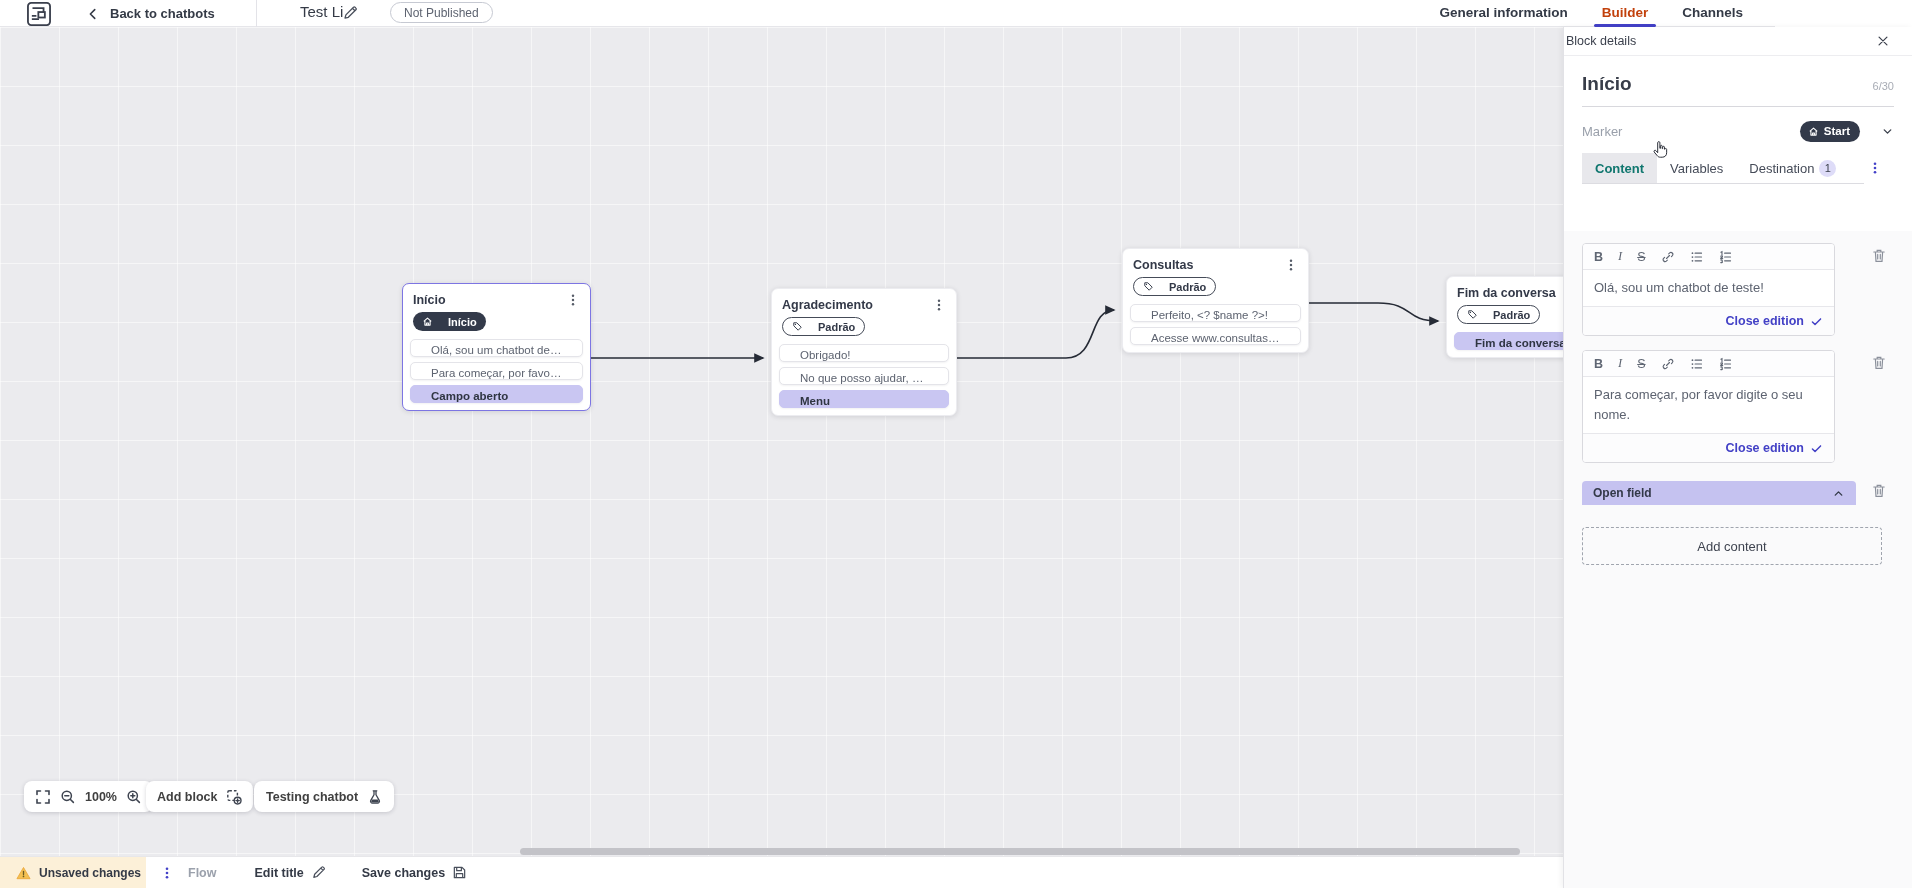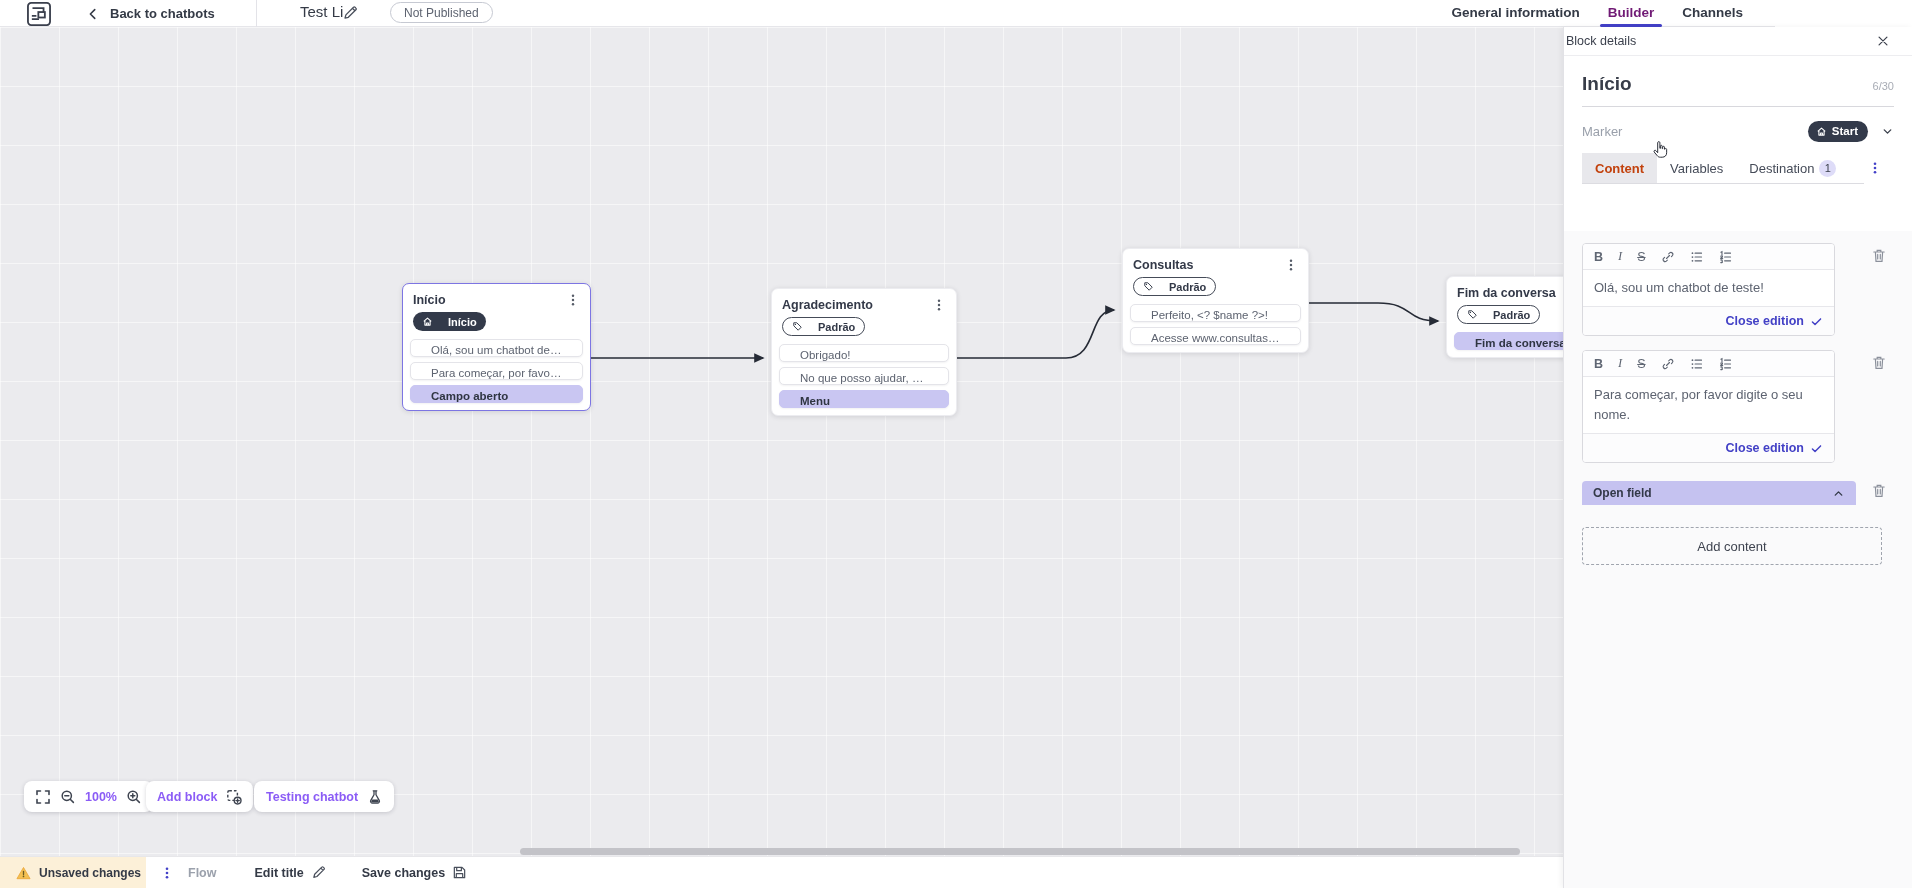--- a/index.html
+++ b/index.html
@@ -8,68 +8,68 @@
 
   
   .topbar{position:absolute;left:0;top:0;width:1775px;height:27px;background:#fff;border-bottom:1px solid #e6e6ea;display:flex;align-items:center;}
   .logo{position:absolute;left:26px;top:1px;width:26px;height:26px;color:#3a3f4c;}
   .back{position:absolute;left:86px;top:0;height:27px;display:flex;align-items:center;gap:10px;cursor:pointer;}
   .back .lbl{font-size:13px;font-weight:700;color:#343a46;}
   .tb-div{position:absolute;left:256px;top:0;width:1px;height:27px;background:#e3e3e8;}
   .tb-title{position:absolute;left:300px;top:3px;font-size:15px;color:#343a46;font-weight:400;}
   .tb-pencil{position:absolute;left:342px;top:5px;width:16px;height:16px;color:#4a505c;}
   .np-pill{position:absolute;left:390px;top:2px;height:21px;padding:0 13px;border:1px solid #c6c9d2;border-radius:11px;font-size:12px;color:#5d6370;display:flex;align-items:center;background:#fff;}
-  .tb-tabs{position:absolute;right:30px;top:0;height:27px;display:flex;align-items:center;gap:24px;}
+  .tb-tabs{position:absolute;right:30px;top:0;height:27px;display:flex;align-items:center;gap:30px;}
   .tb-tab{font-size:13.5px;font-weight:700;color:#343a46;cursor:pointer;position:relative;padding:4px 2px 6px;}
-  .tb-tab.active{color:#701a75;}
+  .tb-tab.active{color:#c2410c;}
   .tb-tab.active::after{content:"";position:absolute;left:-6px;right:-6px;bottom:-1px;height:3px;background:#4341c8;border-radius:2px;}
 
   
   .canvas{position:absolute;left:0;top:27px;width:1563px;height:829px;overflow:hidden;background-color:#ebebee;
     background-image:linear-gradient(to right,rgba(255,255,255,.55) 1px,transparent 1px),linear-gradient(to bottom,rgba(255,255,255,.55) 1px,transparent 1px);
     background-size:59px 59px;}
   .wires{position:absolute;left:0;top:0;width:1563px;height:829px;pointer-events:none;}
 
   .block{position:absolute;background:#fff;border:1px solid #ececf0;border-radius:7px;box-shadow:0 1px 5px rgba(30,30,50,.13);padding:9px 7px 7px;}
   .block.sel{border:1px solid #7d75e3;}
   .b-head{display:flex;align-items:flex-start;justify-content:space-between;padding:0 3px;}
   .b-title{font-size:12.5px;font-weight:700;color:#333948;}
   .b-dots{width:14px;height:14px;color:#565c68;cursor:pointer;}
   .b-pill{display:inline-flex;align-items:center;gap:15px;height:19px;border-radius:11px;padding:0 9px;font-size:11px;font-weight:700;margin:5px 3px 3px;}
   .b-pill.dark{background:#333a4a;color:#fff;}
   .b-pill.outline{background:#fff;color:#333948;border:1px solid #454b58;}
   .b-item{height:18px;line-height:21px;border:1px solid #e4e4e9;background:#fff;border-radius:5px;margin-top:5px;padding:0 20px;font-size:11.5px;color:#5d6370;white-space:nowrap;overflow:hidden;text-overflow:ellipsis;box-shadow:0 1px 2px rgba(30,30,50,.06);}
   .b-item.act{background:#c9c6f2;border-color:#c9c6f2;color:#2f3542;font-weight:700;}
 
   
-  .fcard{position:absolute;height:31px;background:#fff;border-radius:8px;box-shadow:0 1px 4px rgba(30,30,50,.18);display:flex;align-items:center;gap:9px;padding:0 11px;font-size:12.5px;font-weight:700;color:#8b5cf6;}
+  .fcard{position:absolute;height:31px;background:#fff;border-radius:8px;box-shadow:0 1px 4px rgba(30,30,50,.18);display:flex;align-items:center;gap:9px;padding:0 11px;font-size:12.5px;font-weight:700;color:#404040;}
   .fcard .ic{width:16px;height:16px;color:#3e4450;flex:0 0 auto;cursor:pointer;}
   .hscroll{position:absolute;left:520px;bottom:1px;width:1000px;height:7px;background:#c3c3c8;border-radius:4px;cursor:pointer;}
 
   
   .statusbar{position:absolute;left:0;top:856px;width:1563px;height:32px;background:#fff;border-top:1px solid #e7e7ea;display:flex;align-items:center;}
   .warnseg{width:146px;height:100%;background:#fcf0d8;display:flex;align-items:center;gap:8px;padding-left:16px;font-size:12px;font-weight:700;color:#343a46;}
   .sb-item{display:flex;align-items:center;gap:7px;font-size:12.5px;font-weight:700;color:#343a46;cursor:pointer;}
   .sb-dots{width:14px;height:14px;color:#4341c8;margin:0 14px 0 14px;cursor:pointer;}
 
   
   .panel{position:absolute;left:1563px;top:27px;width:349px;height:861px;background:#fff;border-left:1px solid #e2e2e6;box-shadow:-2px 0 6px rgba(0,0,0,.05);}
   .p-head{height:29px;display:flex;align-items:center;justify-content:space-between;padding:0 22px 0 2px;border-bottom:1px solid #ededf0;font-size:12.5px;color:#3c414d;}
   .p-x{width:14px;height:14px;color:#3c414d;cursor:pointer;}
   .p-pad{padding:0 18px;}
   .p-titlerow{display:flex;align-items:baseline;justify-content:space-between;margin-top:17px;padding-bottom:11px;border-bottom:1px solid #d8d8dd;}
   .p-title{font-size:19px;font-weight:700;color:#383d49;}
   .p-counter{font-size:11px;color:#a8acb5;}
   .p-markerrow{display:flex;align-items:center;justify-content:space-between;margin-top:13px;height:22px;}
   .p-markerlbl{font-size:13px;color:#9aa0ab;}
-  .markerctl{display:flex;align-items:center;gap:13px;cursor:pointer;justify-content:center;}
+  .markerctl{display:flex;align-items:center;gap:21px;cursor:pointer;justify-content:center;}
   .start-pill{display:inline-flex;align-items:center;gap:5px;height:21px;border-radius:11px;padding:0 10px 0 8px;background:#333a4a;color:#fff;font-size:11.5px;font-weight:700;}
   .p-tabs{position:relative;margin-top:11px;height:31px;display:flex;align-items:stretch;border-bottom:1px solid #dcdce1;margin-right:30px;}
   .p-tab{display:flex;align-items:center;padding:0 13px;font-size:13px;color:#454b58;cursor:pointer;white-space:nowrap;}
-  .p-tab.active{background:#e8e8ec;font-weight:700;color:#c2410c;}
+  .p-tab.active{background:#e8e8ec;font-weight:700;color:#0f766e;}
   .t-badge{display:inline-block;width:17px;height:17px;border-radius:50%;background:#dedcf8;color:#3b404c;font-size:11px;line-height:17px;text-align:center;margin-left:5px;}
   .p-tabdots{position:absolute;right:-18px;top:8px;width:14px;height:14px;color:#4341c8;cursor:pointer;}
   .p-scroll{position:absolute;left:0;top:204px;width:349px;height:657px;background:#fafafb;padding:12px 18px 0;}
   .ed-row{display:flex;align-items:flex-start;}
   .ed-row + .ed-row{margin-top:14px;}
   .editor{width:253px;background:#fff;border:1px solid #d9d9de;border-radius:4px;overflow:hidden;}
   .ed-toolbar{height:26px;display:flex;align-items:center;gap:15px;padding:0 11px;border-bottom:1px solid #e7e7eb;background:#fdfdfe;color:#5f6673;}
   .tb-b{font-size:12.5px;font-weight:700;cursor:pointer;}
   .tb-i{font-size:12.5px;font-style:italic;font-family:"Liberation Serif",serif;cursor:pointer;}
   .tb-s{font-size:12.5px;text-decoration:line-through;cursor:pointer;}

